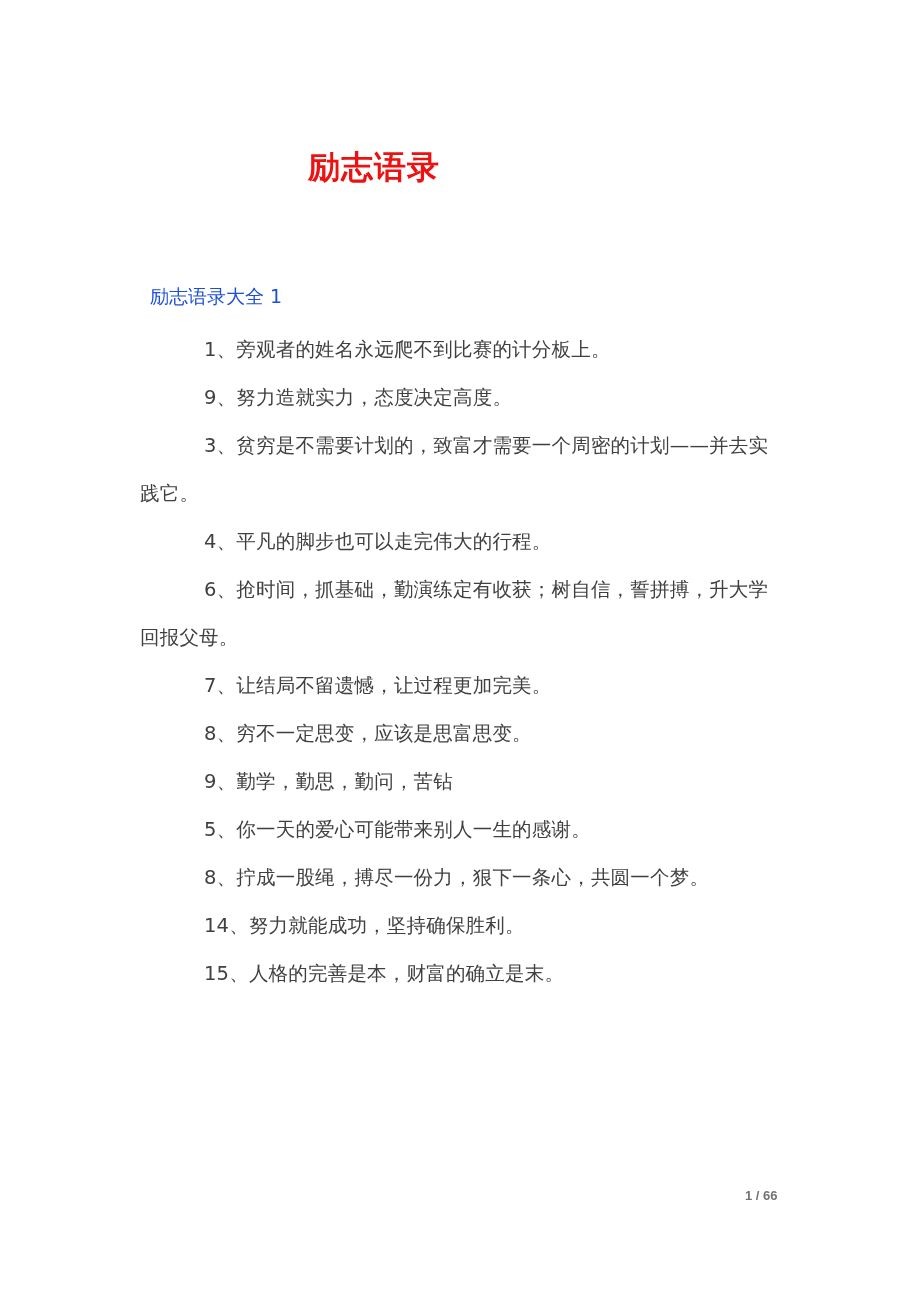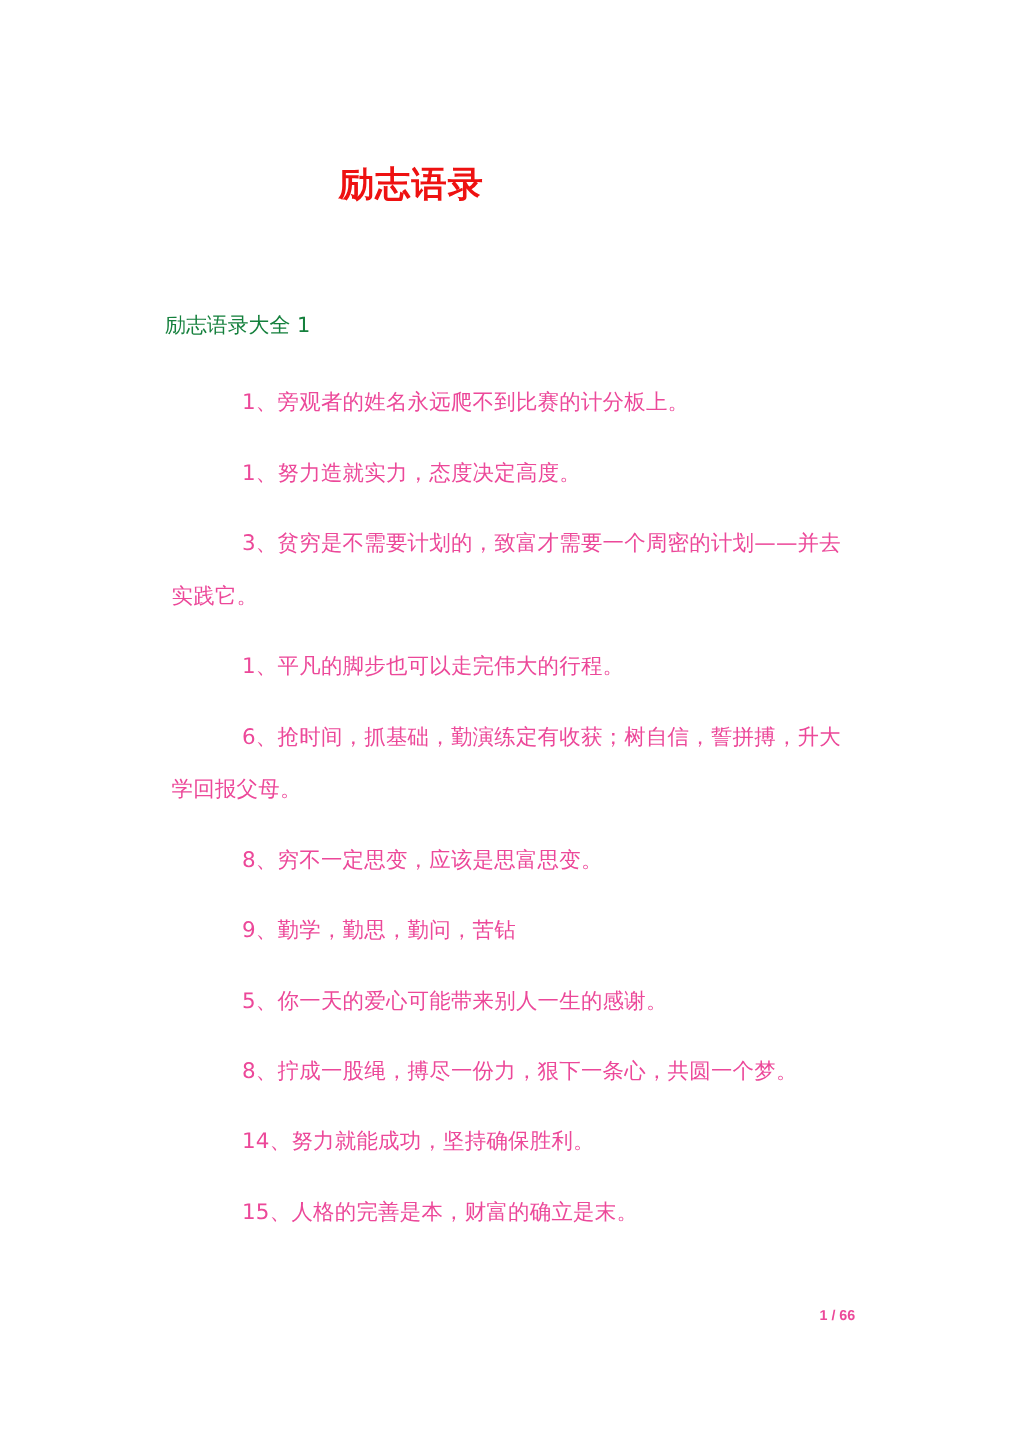--- a/index.html
+++ b/index.html
@@ -2,39 +2,40 @@
 <html><head>
 <meta charset="utf-8">
 <style>
   html, body { margin: 0; padding: 0; background: #ffffff; }
   body { width: 920px; height: 1302px; position: relative; overflow: hidden;
          font-family: "DejaVu Sans", "Liberation Sans", sans-serif; color: #1a1a1a; }
   .page { position: absolute; left: 0; top: 0; width: 920px; height: 1302px; background: #fff; }
   .title { position: absolute; left: 0; width: 748px; top: 146px; text-align: center;
            font-family: Liberation Serif, serif; font-weight: bold;
            font-size: 32px; line-height: 42px; color: #ee1111; letter-spacing: 1px; }
-  .section { position: absolute; left: 150px; top: 282px; font-size: 19px; line-height: 28px; color: #15803d; }
+  .section { position: absolute; left: 150px; top: 282px; font-size: 19px; line-height: 28px; color: #1d4ed8; }
   .body { position: absolute; left: 140px; top: 326px; width: 645px; }
-  .item { font-size: 19.5px; line-height: 48px; color: #ec4899; text-indent: 64px; margin: 16px;
+  .item { font-size: 19.5px; line-height: 48px; color: #404040; text-indent: 64px; margin: 0;
           word-break: break-all; letter-spacing: 0.2px; }
   .pager { position: absolute; left: 745px; top: 1188px; font-size: 13px; font-weight: bold;
-           font-family: "Liberation Sans", sans-serif; color: #ec4899; }
+           font-family: "Liberation Sans", sans-serif; color: #737373; }
 </style>
 </head>
 <body>
 
 <div class="page">
   <div class="title">励志语录</div>
   <div class="section">励志语录大全 1</div>
   <div class="body">
     <p class="item">1、旁观者的姓名永远爬不到比赛的计分板上。</p>
-    <p class="item">1、努力造就实力，态度决定高度。</p>
+    <p class="item">9、努力造就实力，态度决定高度。</p>
     <p class="item">3、贫穷是不需要计划的，致富才需要一个周密的计划——并去实践它。</p>
-    <p class="item">1、平凡的脚步也可以走完伟大的行程。</p>
+    <p class="item">4、平凡的脚步也可以走完伟大的行程。</p>
     <p class="item">6、抢时间，抓基础，勤演练定有收获；树自信，誓拼搏，升大学回报父母。</p>
+    <p class="item">7、让结局不留遗憾，让过程更加完美。</p>
     <p class="item">8、穷不一定思变，应该是思富思变。</p>
     <p class="item">9、勤学，勤思，勤问，苦钻</p>
     <p class="item">5、你一天的爱心可能带来别人一生的感谢。</p>
     <p class="item">8、拧成一股绳，搏尽一份力，狠下一条心，共圆一个梦。</p>
     <p class="item">14、努力就能成功，坚持确保胜利。</p>
     <p class="item">15、人格的完善是本，财富的确立是末。</p>
   </div>
   <div class="pager">1 / 66</div>
 </div>
 

